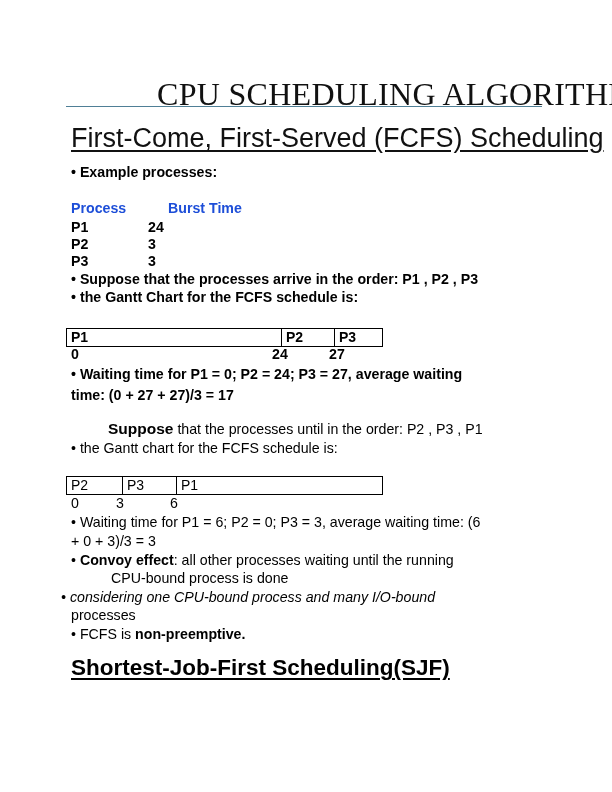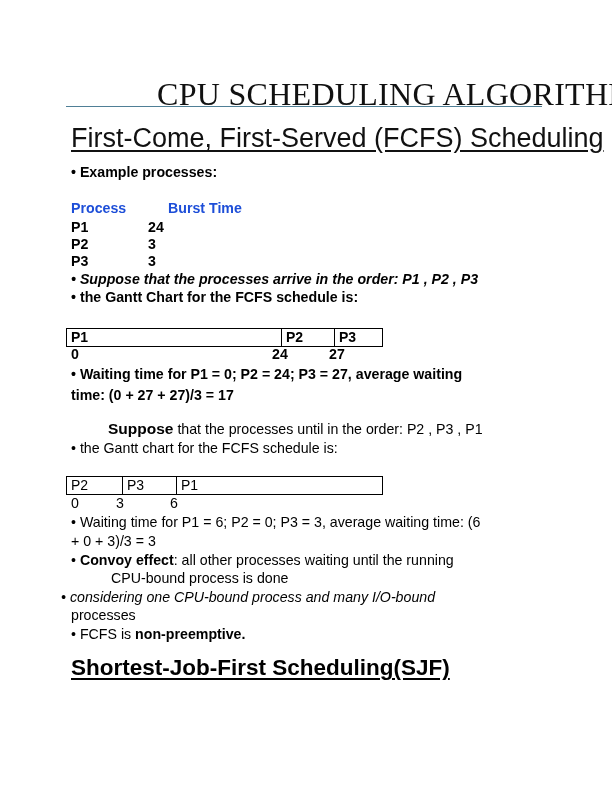--- a/index.html
+++ b/index.html
@@ -29,21 +29,21 @@
 <div class="abs t14 bold blue" style="left:71px; top:200px;">Process</div>
 <div class="abs t14 bold blue" style="left:148px; top:200px;margin-left:20px;">Burst Time</div>
 
 <div class="abs t14 bold" style="left:71px; top:219px;">P1</div>
 <div class="abs t14 bold" style="left:148px; top:219px;">24</div>
 <div class="abs t14 bold" style="left:71px; top:236px;">P2</div>
 <div class="abs t14 bold" style="left:148px; top:236px;">3</div>
 <div class="abs t14 bold" style="left:71px; top:253px;">P3</div>
 <div class="abs t14 bold" style="left:148px; top:253px;">3</div>
 
-<div class="abs t14 bold" style="left:71px; top:271px;font-style:italic;">• Suppose that the processes arrive in the order: P1 , P2 , P3</div>
+<div class="abs t14 bold" style="left:71px; top:271px;">• Suppose that the processes arrive in the order: P1 , P2 , P3</div>
 <div class="abs t14 bold" style="left:71px; top:289px;">• the Gantt Chart for the FCFS schedule is:</div>
 
 <div class="gantt" style="left:66px; top:328px; width:317px; height:19px;">
   <div class="gcell bold" style="width:214px;">P1</div>
   <div class="gcell bold" style="width:53px;">P2</div>
   <div class="gcell bold" style="flex:1;">P3</div>
 </div>
 <div class="abs t14 bold" style="left:71px; top:346px;">0</div>
 <div class="abs t14 bold" style="left:272px; top:346px;">24</div>
 <div class="abs t14 bold" style="left:329px; top:346px;">27</div>

